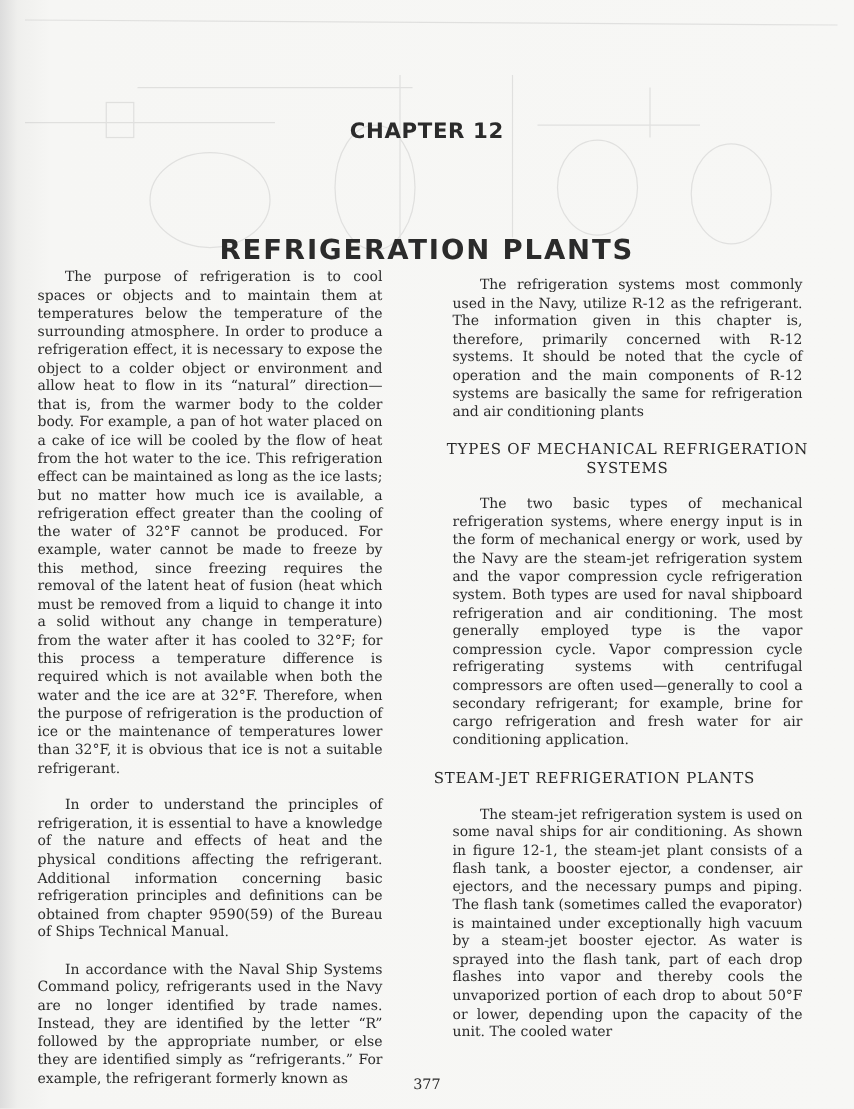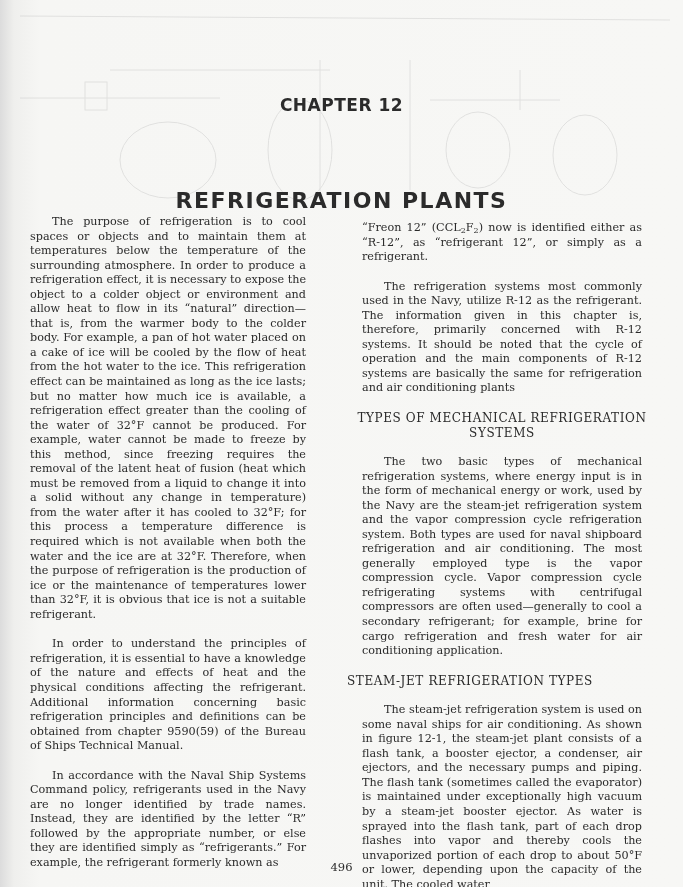--- a/index.html
+++ b/index.html
@@ -73,21 +73,20 @@
 <div class="chapter-label">CHAPTER 12</div>
 <div class="chapter-title">REFRIGERATION PLANTS</div>
 
 <div class="col col-left">
   <p>The purpose of refrigeration is to cool spaces or objects and to maintain them at temperatures below the temperature of the surrounding atmosphere. In order to produce a refrigeration effect, it is necessary to expose the object to a colder object or environment and allow heat to flow in its “natural” direction—that is, from the warmer body to the colder body. For example, a pan of hot water placed on a cake of ice will be cooled by the flow of heat from the hot water to the ice. This refrigeration effect can be maintained as long as the ice lasts; but no matter how much ice is available, a refrigeration effect greater than the cooling of the water of 32°F cannot be produced. For example, water cannot be made to freeze by this method, since freezing requires the removal of the latent heat of fusion (heat which must be removed from a liquid to change it into a solid without any change in temperature) from the water after it has cooled to 32°F; for this process a temperature difference is required which is not available when both the water and the ice are at 32°F. Therefore, when the purpose of refrigeration is the production of ice or the maintenance of temperatures lower than 32°F, it is obvious that ice is not a suitable refrigerant.</p>
   <p><span>In order to understand the principles of refrigeration, it is essential to have a knowledge of the nature and effects of heat and the physical conditions affecting the refrigerant. Additional information concerning basic refrigeration principles and definitions can be obtained from chapter 9590(59) of the </span><span class="u">Bureau of Ships Technical Manual</span><span>.</span></p>
   <p>In accordance with the Naval Ship Systems Command policy, refrigerants used in the Navy are no longer identified by trade names. Instead, they are identified by the letter “R” followed by the appropriate number, or else they are identified simply as “refrigerants.” For example, the refrigerant formerly known as</p>
 </div>
 
 <div class="col col-right">
-  <p class="noindent"><span>“Freon 12” (CCL</span><sub>2</sub><span>F</span><sub>2</sub><span>) now is identified either as “R-12”, as “refrigerant 12”, or simply as a refrigerant.</span></p>
   <p>The refrigeration systems most commonly used in the Navy, utilize R-12 as the refrigerant. The information given in this chapter is, therefore, primarily concerned with R-12 systems. It should be noted that the cycle of operation and the main components of R-12 systems are basically the same for refrigeration and air conditioning plants</p>
   <div class="heading">TYPES OF MECHANICAL REFRIGERATION SYSTEMS</div>
   <p>The two basic types of mechanical refrigeration systems, where energy input is in the form of mechanical energy or work, used by the Navy are the steam-jet refrigeration system and the vapor compression cycle refrigeration system. Both types are used for naval shipboard refrigeration and air conditioning. The most generally employed type is the vapor compression cycle. Vapor compression cycle refrigerating systems with centrifugal compressors are often used—generally to cool a secondary refrigerant; for example, brine for cargo refrigeration and fresh water for air conditioning application.</p>
-  <div class="heading left">STEAM-JET REFRIGERATION TYPES</div>
+  <div class="heading left">STEAM-JET REFRIGERATION PLANTS</div>
   <p>The steam-jet refrigeration system is used on some naval ships for air conditioning. As shown in figure 12-1, the steam-jet plant consists of a flash tank, a booster ejector, a condenser, air ejectors, and the necessary pumps and piping. The flash tank (sometimes called the evaporator) is maintained under exceptionally high vacuum by a steam-jet booster ejector. As water is sprayed into the flash tank, part of each drop flashes into vapor and thereby cools the unvaporized portion of each drop to about 50°F or lower, depending upon the capacity of the unit. The cooled water</p>
 </div>
 
-<div class="page-number">496</div>
+<div class="page-number">377</div>
 
 </body></html>

